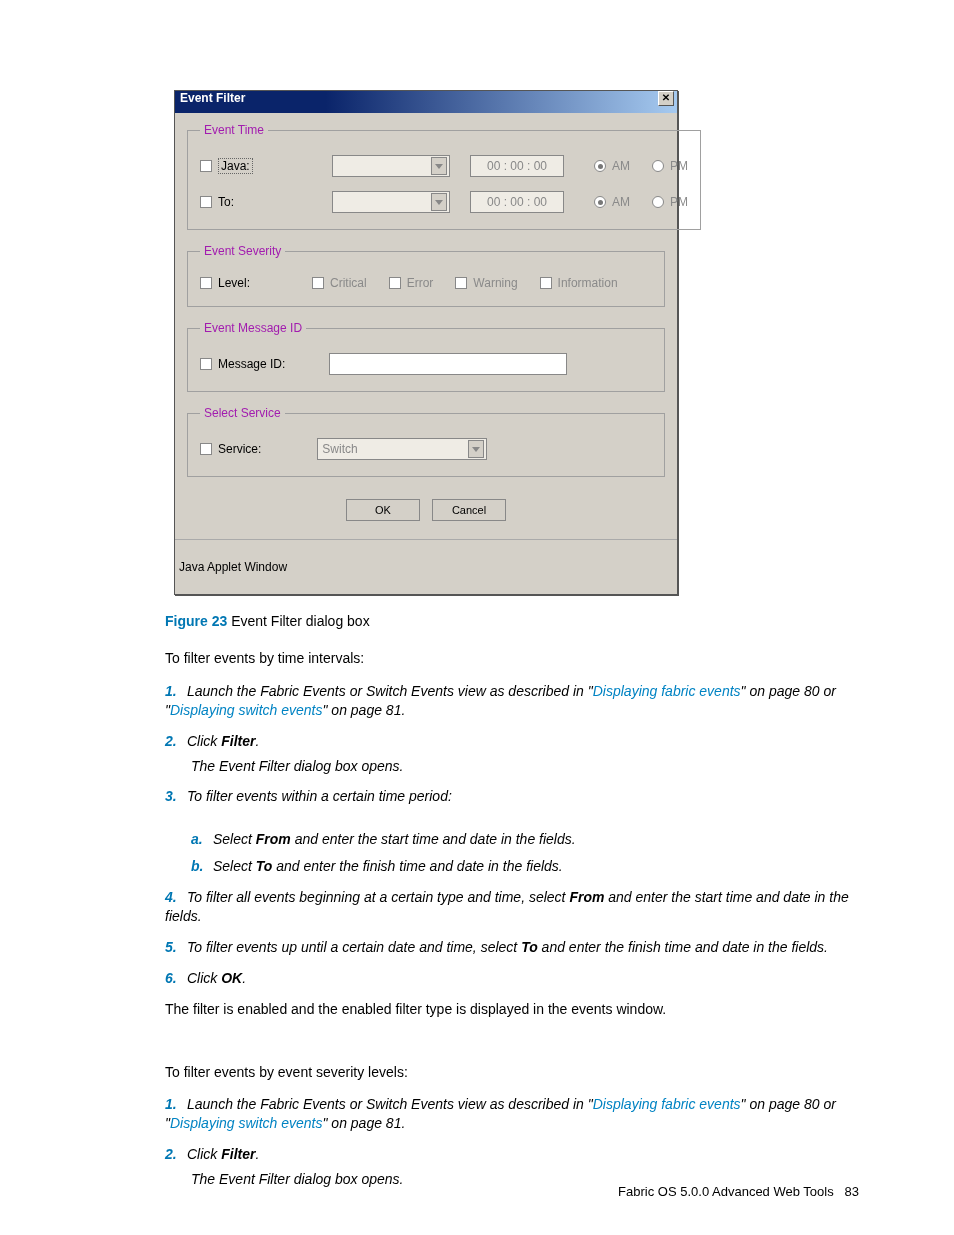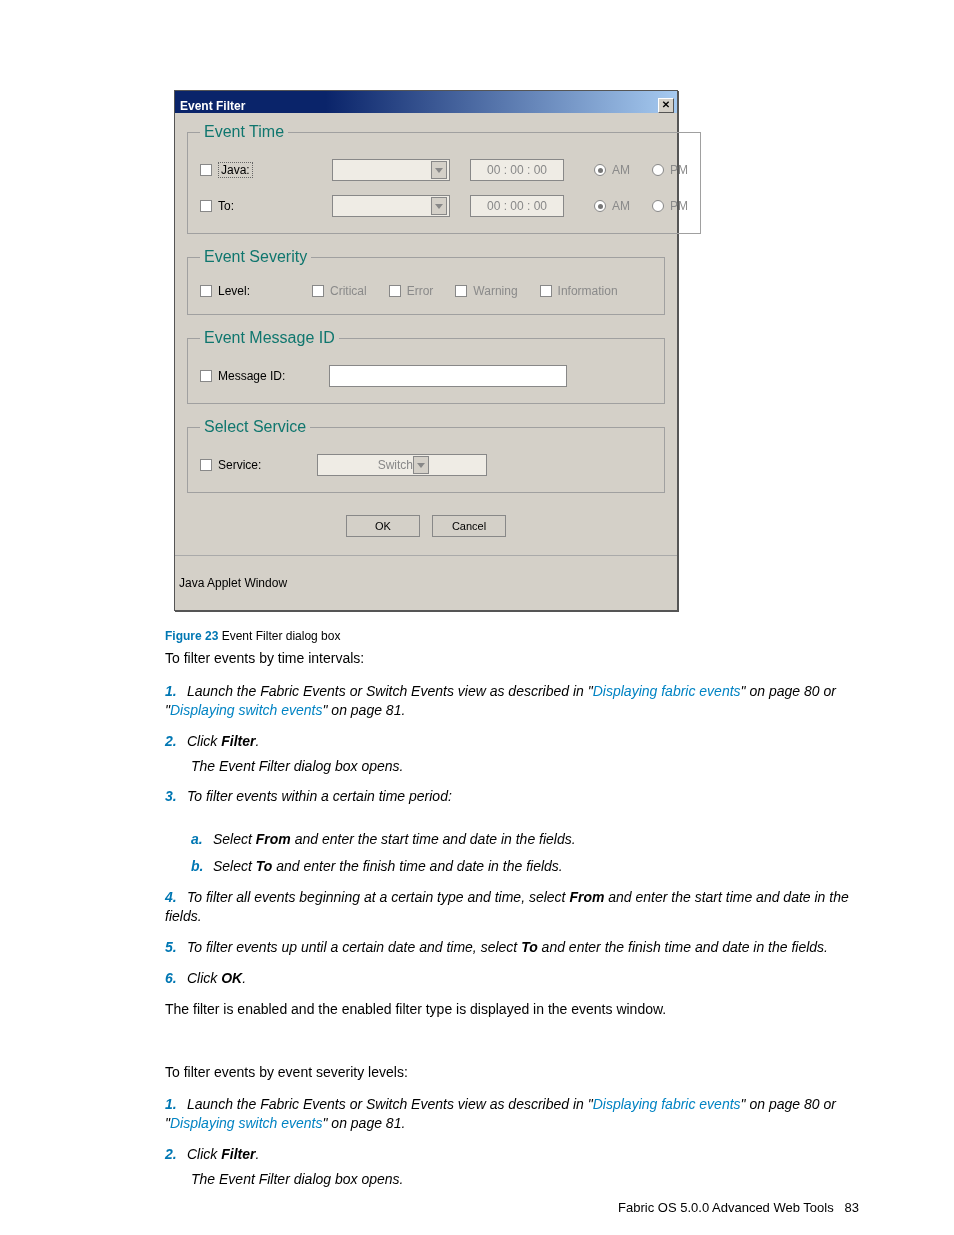--- a/index.html
+++ b/index.html
@@ -18,21 +18,21 @@
     border: 1px solid #555;
     background: #d4d0c8;
     margin: 0 0 18px 9px;
     box-shadow: 1px 1px 0 #555;
   }
   .title-bar {
     height: 22px;
     background: linear-gradient(to right, #0a246a 0%, #0a246a 30%, #a6caf0 100%);
     display: flex;
     justify-content: space-between;
-    align-items: flex-end;
+    align-items: flex-start;
     padding: 0 3px 0 5px;
   }
   .title-text {
     color: #fff;
     font-weight: bold;
     font-size: 12px;
   }
   .close-btn {
     width: 16px;
     height: 15px;
@@ -48,22 +48,22 @@
     font-family: Arial;
   }
   .dlg-body { padding: 10px 12px 4px; }
   fieldset {
     border: 1px solid #a0a0a0;
     padding: 18px 12px 16px;
     margin-bottom: 14px;
     position: relative;
   }
   legend {
-    font-size: 16px;
-    color: #0f766e;
+    font-size: 12px;
+    color: #a21caf;
     padding: 0 4px;
     background: #d4d0c8;
   }
   .row { display: flex; align-items: center; margin-bottom: 14px; gap: 6px; }
   .row:last-child { margin-bottom: 0; }
   .chk {
     width: 12px;
     height: 12px;
     background: #fff;
     border: 1px solid #888;
@@ -136,21 +136,21 @@
     border: 1px solid #888;
   }
   .combo-wide {
     width: 170px;
     margin-left: 50px;
     height: 22px;
     background: #efece5;
     border: 1px solid #888;
     display: flex;
     align-items: center;
-    justify-content: center;
+    justify-content: space-between;
     padding: 0 2px 0 4px;
     font-size: 12px;
     color: #888;
   }
   .btn-row {
     display: flex;
     justify-content: center;
     gap: 12px;
     padding: 8px 0 14px;
   }
@@ -160,21 +160,21 @@
     background: #d4d0c8;
     border: 1px solid #888;
     font-size: 11px;
     cursor: pointer;
   }
   .applet-status {
     font-size: 12px;
     padding: 20px 4px;
     border-top: 1px solid #aaa;
   }
-  .caption { font-size: 12px; margin: 0 0 6px 0; }
+  .caption { font-size: 14px; margin: 0 0 20px 0; }
   .caption b { color: #0077b3; font-weight: bold; }
   .para { font-size: 14px; margin: 0 0 14px 0; line-height: 1.35; }
   ol.main > li { margin-bottom: 12px; line-height: 1.35; }
   ol.main { list-style: none; padding-left: 0; font-style: italic; }
   ol.main > li::before {
     content: attr(data-num) ".";
     color: #0077b3;
     font-weight: bold;
     display: inline-block;
     width: 22px;
@@ -186,21 +186,21 @@
     color: #0077b3;
     font-weight: bold;
     display: inline-block;
     width: 22px;
   }
   .li-body { display: inline; }
   .li-txt { margin-left: 26px; margin-top: 6px; }
   a.link { color: #0083c3; text-decoration: none; }
   .footer {
     position: absolute;
-    bottom: 20px;
+    bottom: 36px;
     left: 0;
     width: 100%;
     text-align: right;
     padding-right: 95px;
     font-size: 13px;
   }
   .spacer-tall { height: 30px; }
   .row .col-chk { display:flex; align-items:center; gap:6px; width:110px; }
   .sev-row .sev-item { display:flex; align-items:center; gap:6px; }
 </style>

